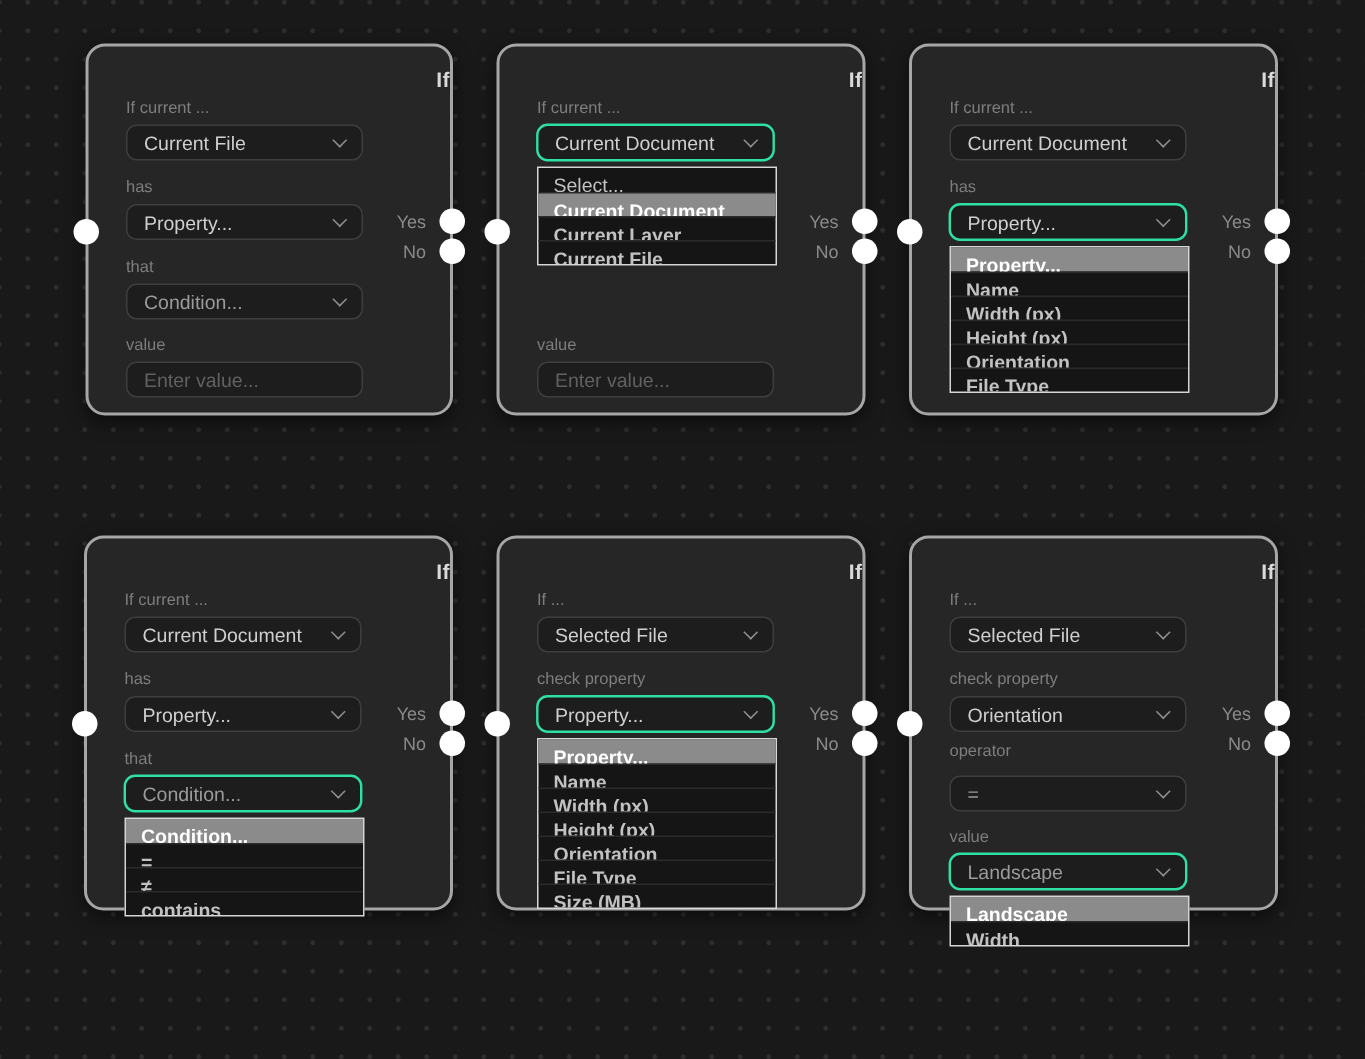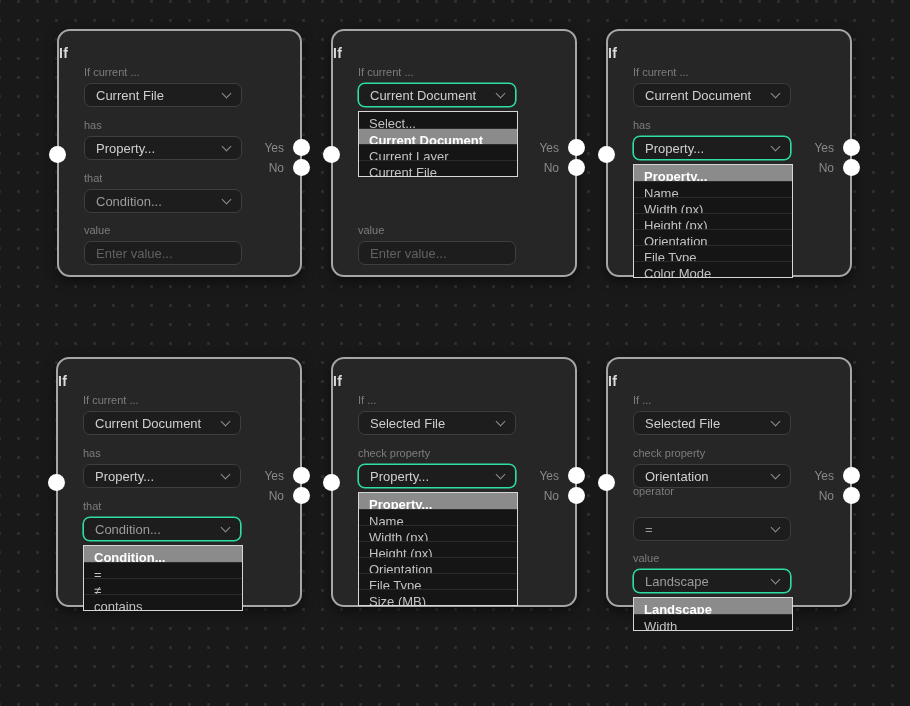--- a/index.html
+++ b/index.html
@@ -11,21 +11,21 @@
     background-image:radial-gradient(circle, #2f2f2f 1.3px, transparent 1.8px);
     background-size:19px 19px; background-position:9px 11px;
     overflow:hidden;
   }
   .node {
     position:absolute; background:#262626;
     border:2px solid #a6a6a6; border-radius:13px;
     box-shadow:0 4px 12px rgba(0,0,0,.5);
   }
   .node-title {
-    position:absolute; top:14px; left:0; right:0; text-align:left;
+    position:absolute; top:14px; left:0; right:0; text-align:right;
     font-size:14px; font-weight:bold; color:#dadada; letter-spacing:.3px;
   }
   .field-label { position:absolute; left:25px; font-size:11px; color:#7d7d7d; white-space:nowrap; }
   .control {
     position:absolute; left:25px; width:158px; height:24px;
     background:#1d1d1d; border:1px solid #3e3e3e; border-radius:7px;
     display:flex; align-items:center; padding:0 11px; font-size:13px;
   }
   .control.focused { border-color:#2fe0a3; box-shadow:0 0 0 .6px #2fe0a3; }
   .tone-bright { color:#cfcfcf; }
@@ -35,21 +35,21 @@
     border-right:1.5px solid #8f8f8f; border-bottom:1.5px solid #8f8f8f;
     transform:translateY(-2px) rotate(45deg);
   }
   input.control { color:#9b9b9b; outline:none; font-family:"Liberation Sans", sans-serif; }
   input.control::placeholder { color:#616161; opacity:1; }
   .menu {
     position:absolute; left:25px; width:160px;
     background:#151515; border:1px solid #d6d6d6; z-index:20;
   }
   .menu-item { height:16px; line-height:24px; padding:0 10px; font-size:13px; color:#c2c2c2; white-space:nowrap; overflow:hidden; }
-  .menu-item + .menu-item { border-top:1px solid #2b2b2b; }
+  .menu-item + .menu-item { border-top:1px solid #2b2b2b;font-weight:bold; }
   .menu-item.highlighted { background:#8b8b8b; color:#ffffff; font-weight:bold; }
   .port { position:absolute; width:17px; height:17px; border-radius:50%; background:#ffffff; z-index:30; }
   .port.in  { left:-10px; top:115px; }
   .port.yes { right:-10px; top:108px; }
   .port.no  { right:-10px; top:128px; }
   .port-label { position:absolute; right:16px; font-size:12px; color:#8a8a8a; }
   .port-label.yes { top:110px; }
   .port-label.no  { top:130px; }
 </style>
 </head>
@@ -119,21 +119,20 @@
         <span class="tone-bright">Property...</span>
         <span class="chevron"></span>
       </div>
       <div class="menu" style="top: 133px;">
         <div class="menu-item highlighted">Property...</div>
         <div class="menu-item">Name</div>
         <div class="menu-item">Width (px)</div>
         <div class="menu-item">Height (px)</div>
         <div class="menu-item">Orientation</div>
         <div class="menu-item">File Type</div>
-        <div class="menu-item">Color Mode</div>
       </div>
     </div>
     <div class="node" style="left: 56px; top: 357px; width: 246px; height: 250px;">
       <div class="node-title">If</div>
       <div class="port in"></div>
       <div class="port yes"></div>
       <div class="port no"></div>
       <div class="port-label yes">Yes</div>
       <div class="port-label no">No</div>
       <div class="field-label" style="top: 35px;">If current ...</div>
@@ -195,21 +194,21 @@
       <div class="field-label" style="top: 35px;">If ...</div>
       <div class="control" style="top: 52px;">
         <span class="tone-bright">Selected File</span>
         <span class="chevron"></span>
       </div>
       <div class="field-label" style="top: 88px;">check property</div>
       <div class="control" style="top: 105px;">
         <span class="tone-bright">Orientation</span>
         <span class="chevron"></span>
       </div>
-      <div class="field-label" style="top: 126px;">operator</div>
+      <div class="field-label" style="top: 136px;">operator</div>
       <div class="control" style="top: 158px;">
         <span class="tone-mid">=</span>
         <span class="chevron"></span>
       </div>
       <div class="field-label" style="top: 193px;">value</div>
       <div class="control focused" style="top: 210px;">
         <span class="tone-mid">Landscape</span>
         <span class="chevron"></span>
       </div>
       <div class="menu" style="top: 238px;">

